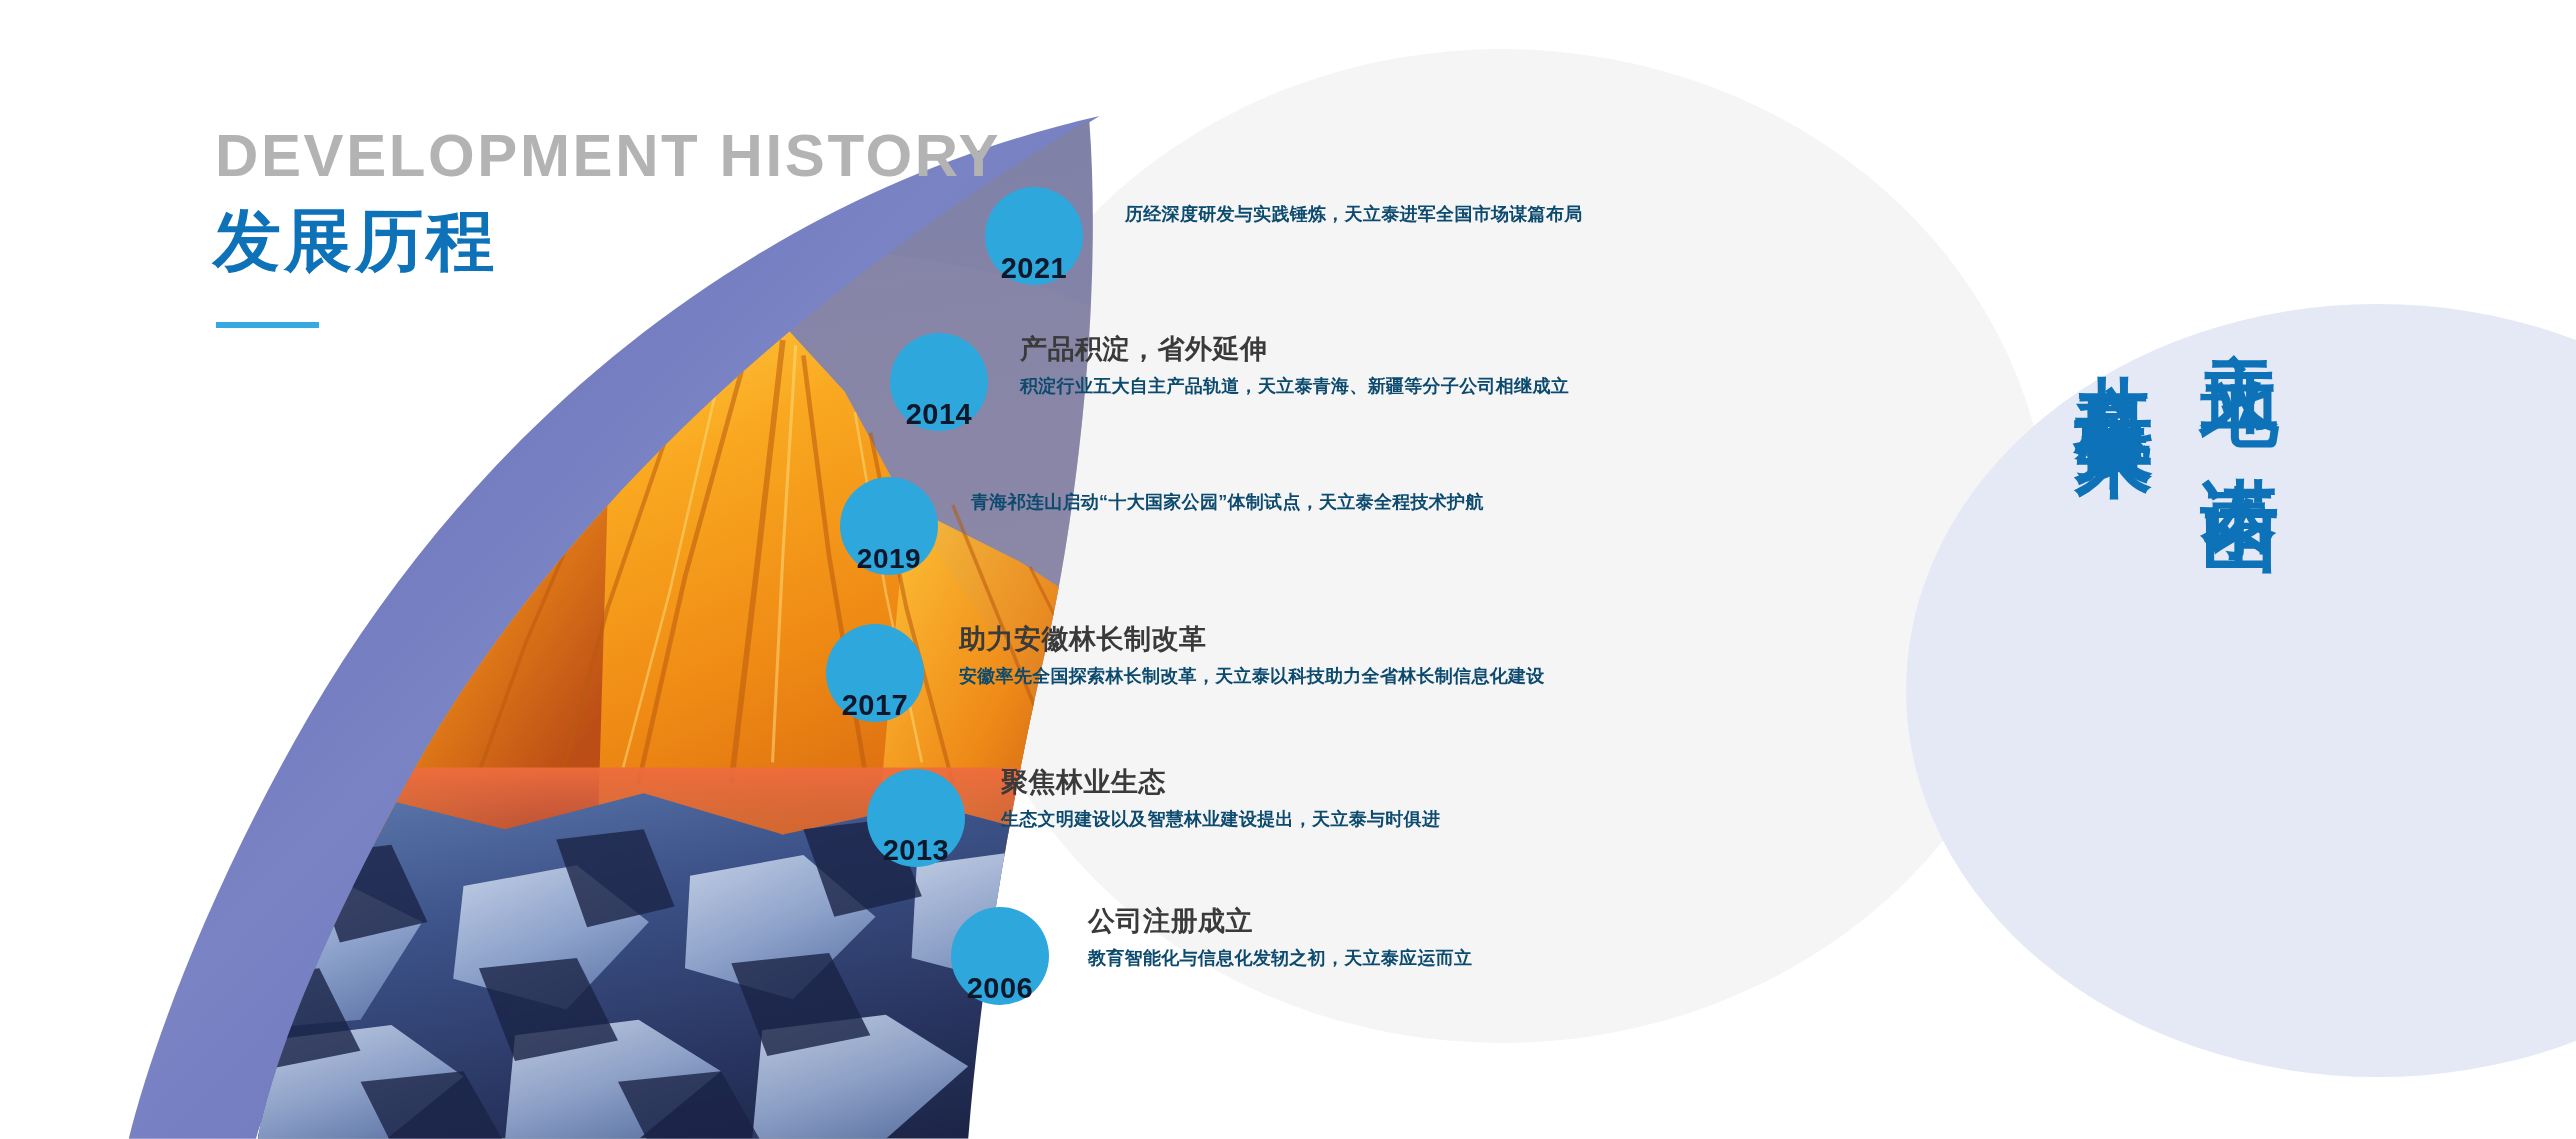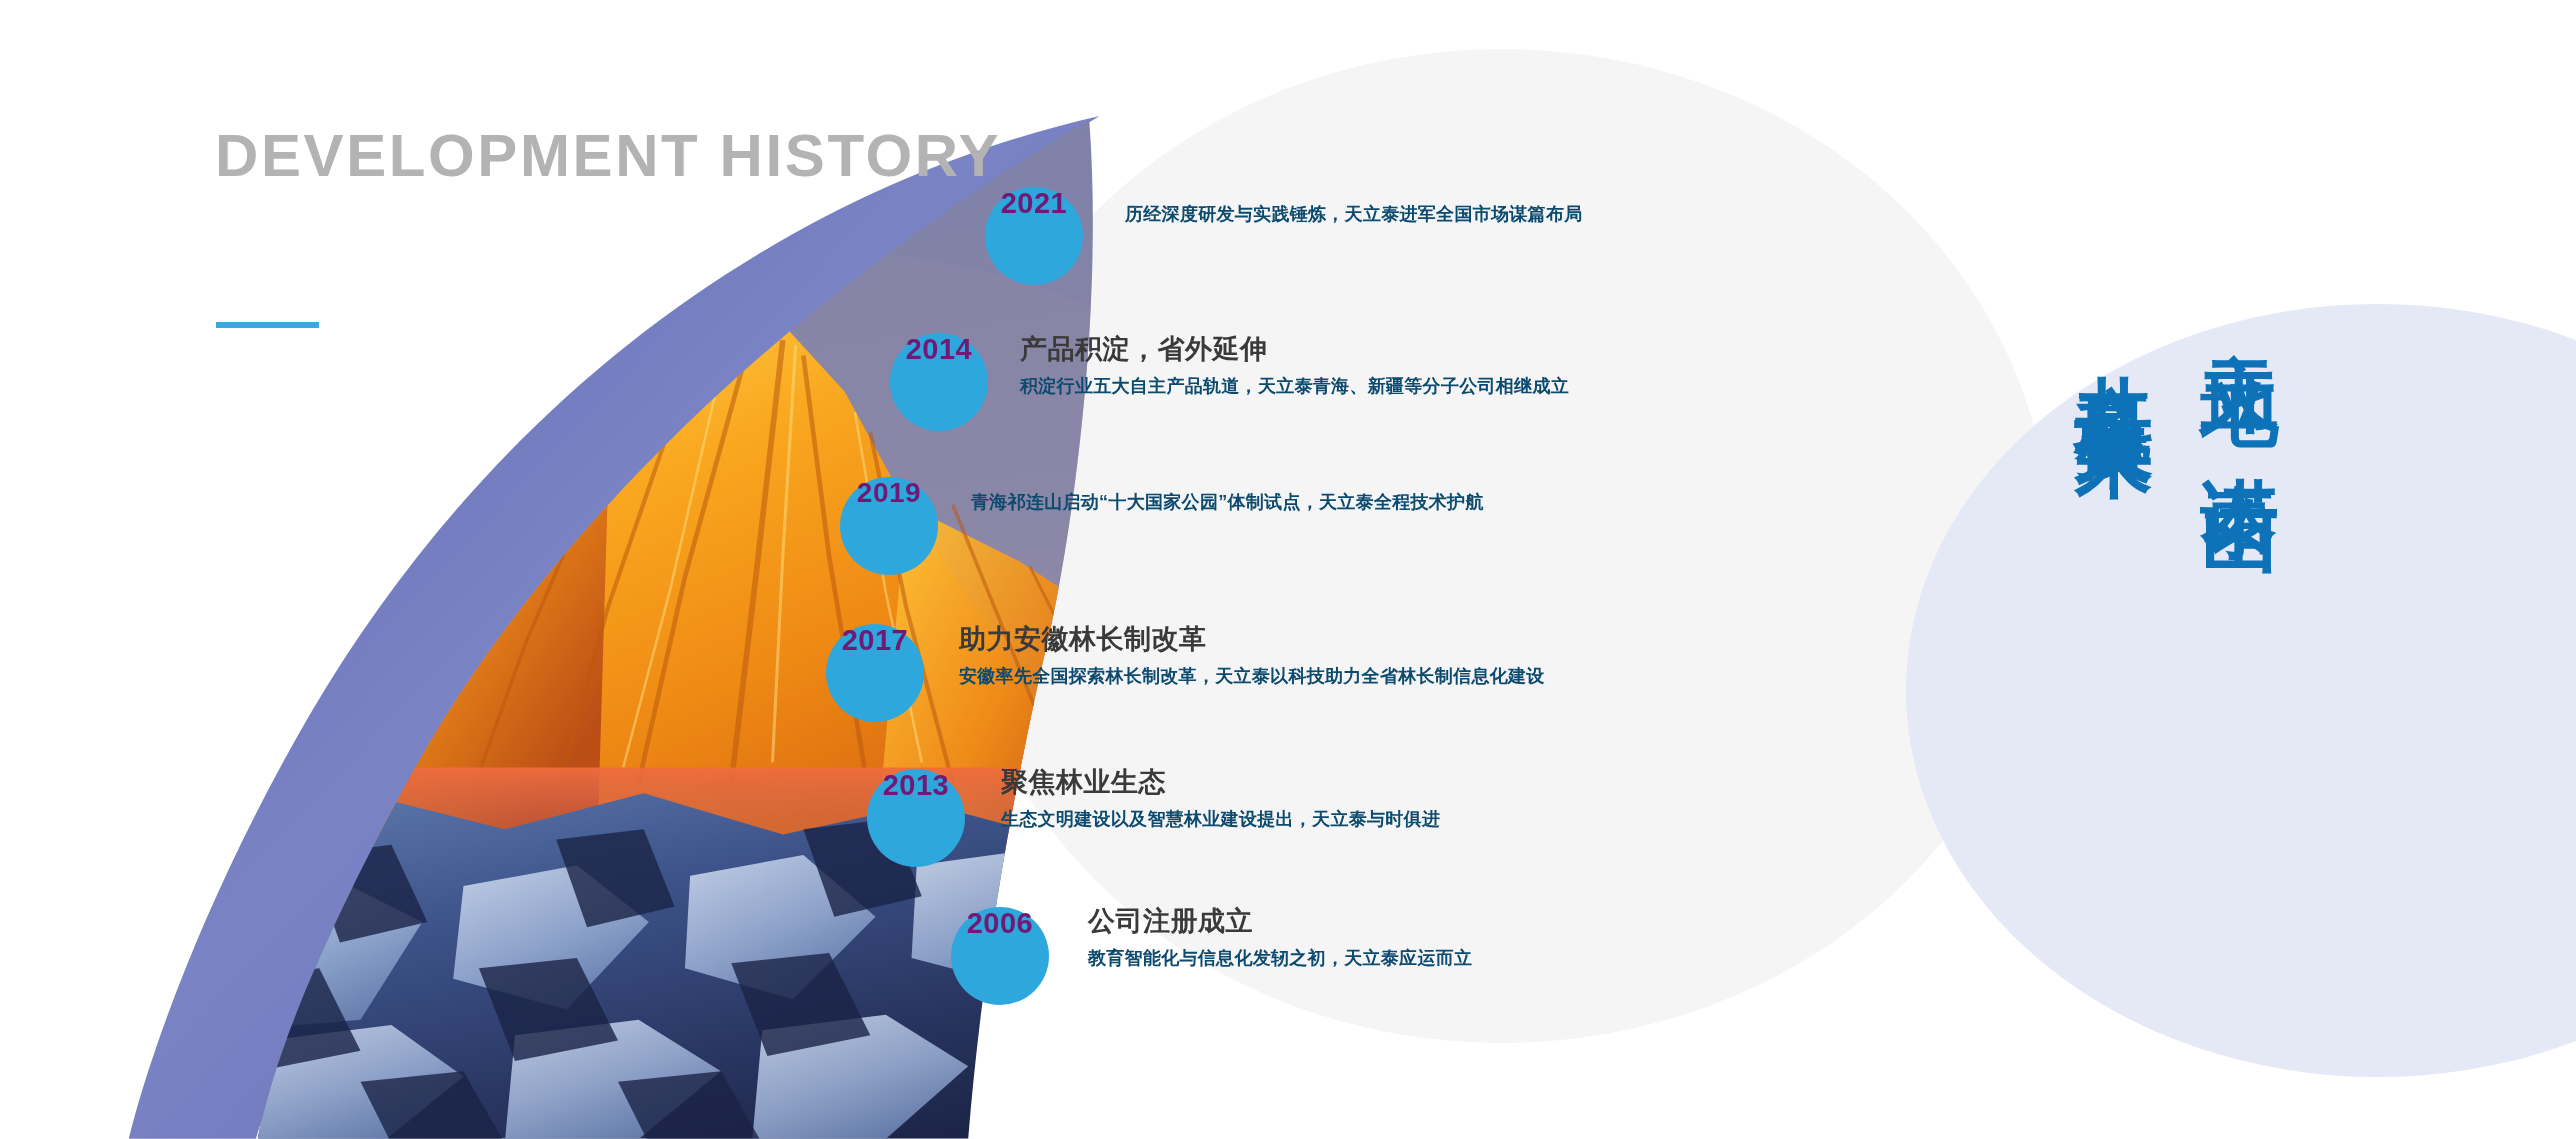--- a/index.html
+++ b/index.html
@@ -48,22 +48,22 @@
     width:103px;height:5.7px;background:#36aae0;z-index:6;
   }
 
   
   .tl{position:absolute;inset:0;z-index:7;}
   .tl-item{position:absolute;}
   .yr{
     position:absolute;
     border-radius:50%;
     background:#2ea7dd;
-    color:#701a75;
-    display:flex;align-items:flex-start;justify-content:center;
+    color:#0f172a;
+    display:flex;align-items:flex-end;justify-content:center;
     font-weight:700;
     letter-spacing:0.5px;
     box-shadow:0 0 0 0 rgba(0,0,0,0);
   }
   .txt{position:absolute;}
   .t-title{
     font-size:27px;font-weight:700;color:#3a3a3a;
     line-height:1;white-space:nowrap;letter-spacing:0.5px;
   }
   .t-sub{
@@ -215,20 +215,21 @@
           <path d="M 700,2100 L 900,2080 L 980,2220 L 760,2220 Z"></path>
           <path d="M 1200,2100 L 1400,2080 L 1480,2220 L 1260,2220 Z"></path>
         </g>
 
         <path d="M 2000,1700 L 2300,1660 L 2300,2040 L 2040,2080 Z" fill="#b9cbe6" opacity="0.55"></path>
       </g>
     </svg>
   </div>
 
   <div class="hd-en">DEVELOPMENT HISTORY</div>
+  <div class="hd-cn">发展历程</div>
   <div class="hd-rule"></div>
 
   <div class="tl">
 
     <div class="tl-item">
       <div class="yr" style="left:985px;top:187px;width:98px;height:98px;font-size:29px;">
         <span>2021</span>
       </div>
       <div class="txt" style="left:1125px;top:191px;">
         <div class="t-sub">历经深度研发与实践锤炼，天立泰进军全国市场谋篇布局</div>

